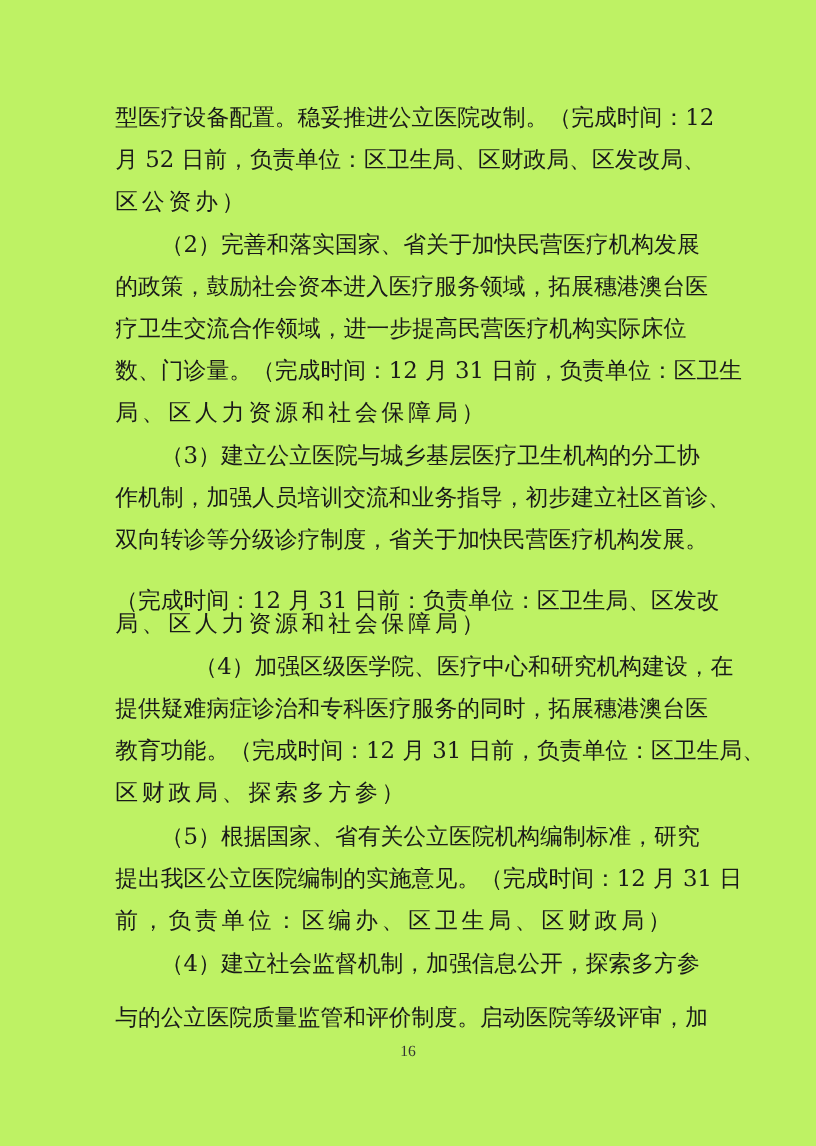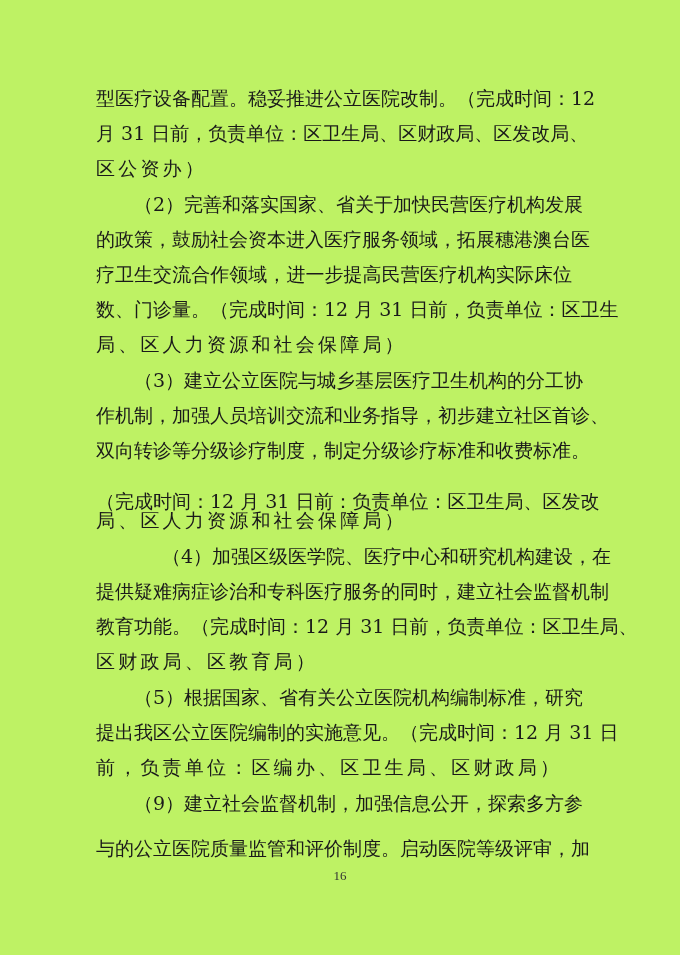--- a/index.html
+++ b/index.html
@@ -19,36 +19,36 @@
     position: absolute; left: 330px; top: 868px; width: 20px; text-align: center;
     font-family: "Liberation Serif", serif; font-size: 13px; color: #333;
   }
 </style>
 </head>
 <body>
 
 <div class="page">
   <div id="lines">
       <div class="line justify" style="top: 86px; left: 96px; width: 476px;">型医疗设备配置。稳妥推进公立医院改制。（完成时间：12</div>
-      <div class="line justify" style="top: 121px; left: 96px; width: 476px;">月 31 日前，负责单位：区卫生局、区财政局、区发改局、</div>
+      <div class="line justify" style="top: 121px; left: 96px; width: 476px;">月 52 日前，负责单位：区卫生局、区财政局、区发改局、</div>
       <div class="line" style="top: 156px; left: 96px; width: 476px;">区公资办）</div>
       <div class="line justify" style="top: 192px; left: 134px; width: 438px;">（2）完善和落实国家、省关于加快民营医疗机构发展</div>
       <div class="line justify" style="top: 227px; left: 96px; width: 476px;">的政策，鼓励社会资本进入医疗服务领域，拓展穗港澳台医</div>
       <div class="line justify" style="top: 262px; left: 96px; width: 476px;">疗卫生交流合作领域，进一步提高民营医疗机构实际床位</div>
       <div class="line justify" style="top: 297px; left: 96px; width: 476px;">数、门诊量。（完成时间：12 月 31 日前，负责单位：区卫生</div>
       <div class="line" style="top: 332px; left: 96px; width: 476px;">局、区人力资源和社会保障局）</div>
       <div class="line justify" style="top: 368px; left: 134px; width: 438px;">（3）建立公立医院与城乡基层医疗卫生机构的分工协</div>
       <div class="line justify" style="top: 403px; left: 96px; width: 476px;">作机制，加强人员培训交流和业务指导，初步建立社区首诊、</div>
-      <div class="line justify" style="top: 438px; left: 96px; width: 476px;">双向转诊等分级诊疗制度，制定分级诊疗标准和收费标准。</div>
+      <div class="line justify" style="top: 438px; left: 96px; width: 476px;">双向转诊等分级诊疗制度，省关于加快民营医疗机构发展。</div>
       <div class="line justify" style="top: 473px; left: 96px; width: 476px; margin-top: 16px;">（完成时间：12 月 31 日前：负责单位：区卫生局、区发改</div>
       <div class="line" style="top: 508px; left: 96px; width: 476px;">局、区人力资源和社会保障局）</div>
       <div class="line justify" style="top: 544px; left: 134px; width: 438px; margin-left: 28px;">（4）加强区级医学院、医疗中心和研究机构建设，在</div>
-      <div class="line justify" style="top: 579px; left: 96px; width: 476px;">提供疑难病症诊治和专科医疗服务的同时，建立社会监督机制</div>
+      <div class="line justify" style="top: 579px; left: 96px; width: 476px;">提供疑难病症诊治和专科医疗服务的同时，拓展穗港澳台医</div>
       <div class="line justify" style="top: 614px; left: 96px; width: 476px;">教育功能。（完成时间：12 月 31 日前，负责单位：区卫生局、</div>
-      <div class="line" style="top: 649px; left: 96px; width: 476px;">区财政局、区教育局）</div>
+      <div class="line" style="top: 649px; left: 96px; width: 476px;">区财政局、探索多方参）</div>
       <div class="line justify" style="top: 685px; left: 134px; width: 438px;">（5）根据国家、省有关公立医院机构编制标准，研究</div>
       <div class="line justify" style="top: 720px; left: 96px; width: 476px;">提出我区公立医院编制的实施意见。（完成时间：12 月 31 日</div>
       <div class="line" style="top: 755px; left: 96px; width: 476px;">前，负责单位：区编办、区卫生局、区财政局）</div>
-      <div class="line justify" style="top: 791px; left: 134px; width: 438px;">（9）建立社会监督机制，加强信息公开，探索多方参</div>
+      <div class="line justify" style="top: 791px; left: 134px; width: 438px;">（4）建立社会监督机制，加强信息公开，探索多方参</div>
       <div class="line justify" style="top: 826px; left: 96px; width: 476px; margin-top: 10px;">与的公立医院质量监管和评价制度。启动医院等级评审，加</div>
     </div>
   <div class="page-num">16</div>
 </div>
 
 </body></html>

